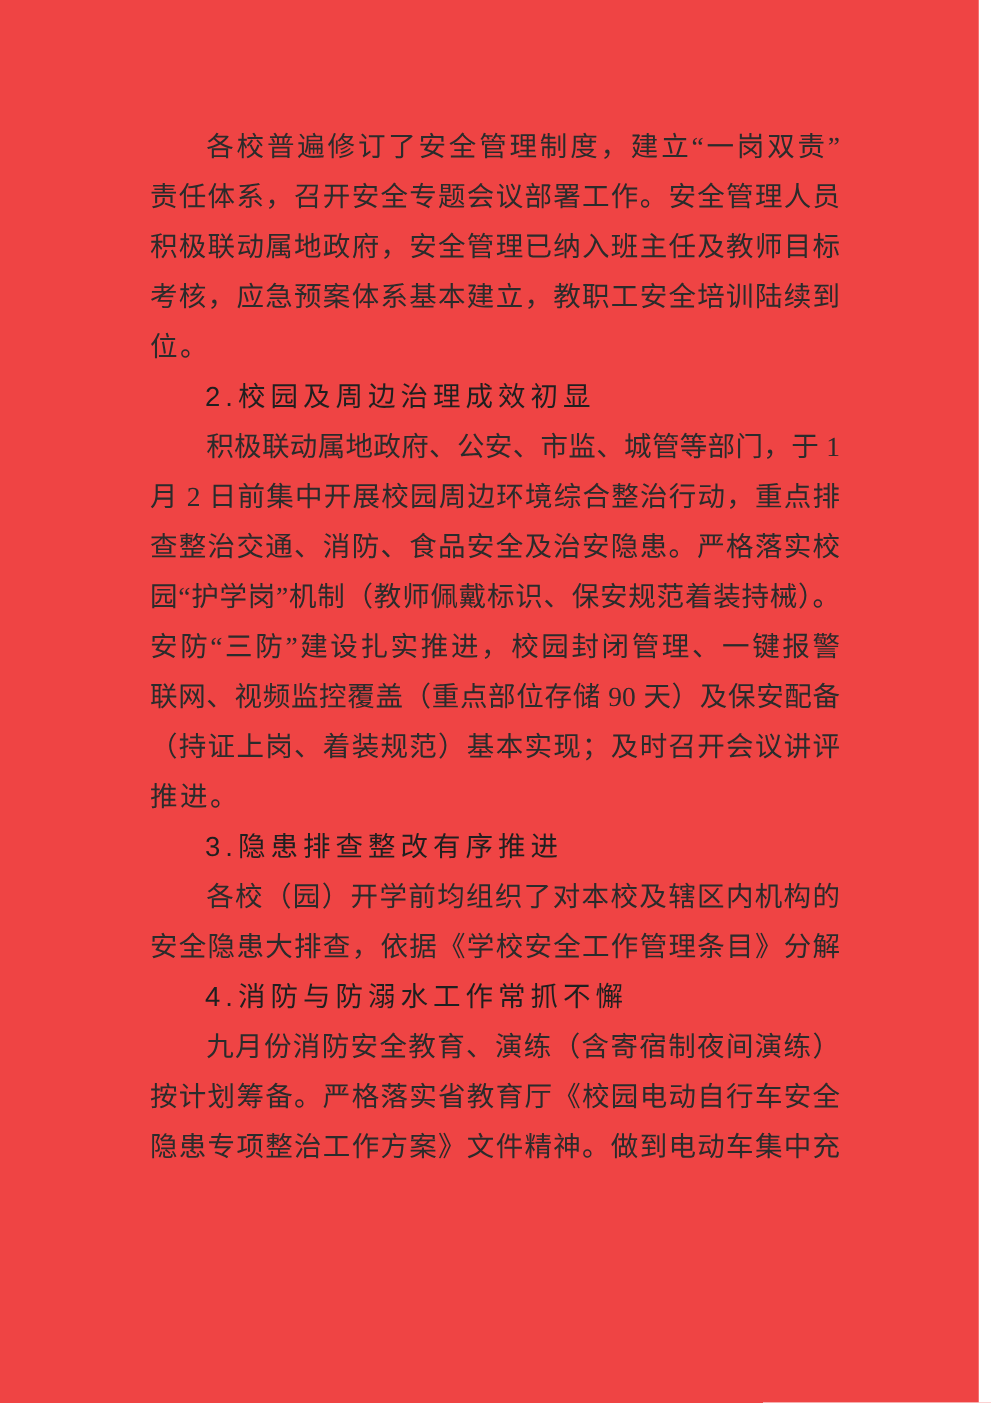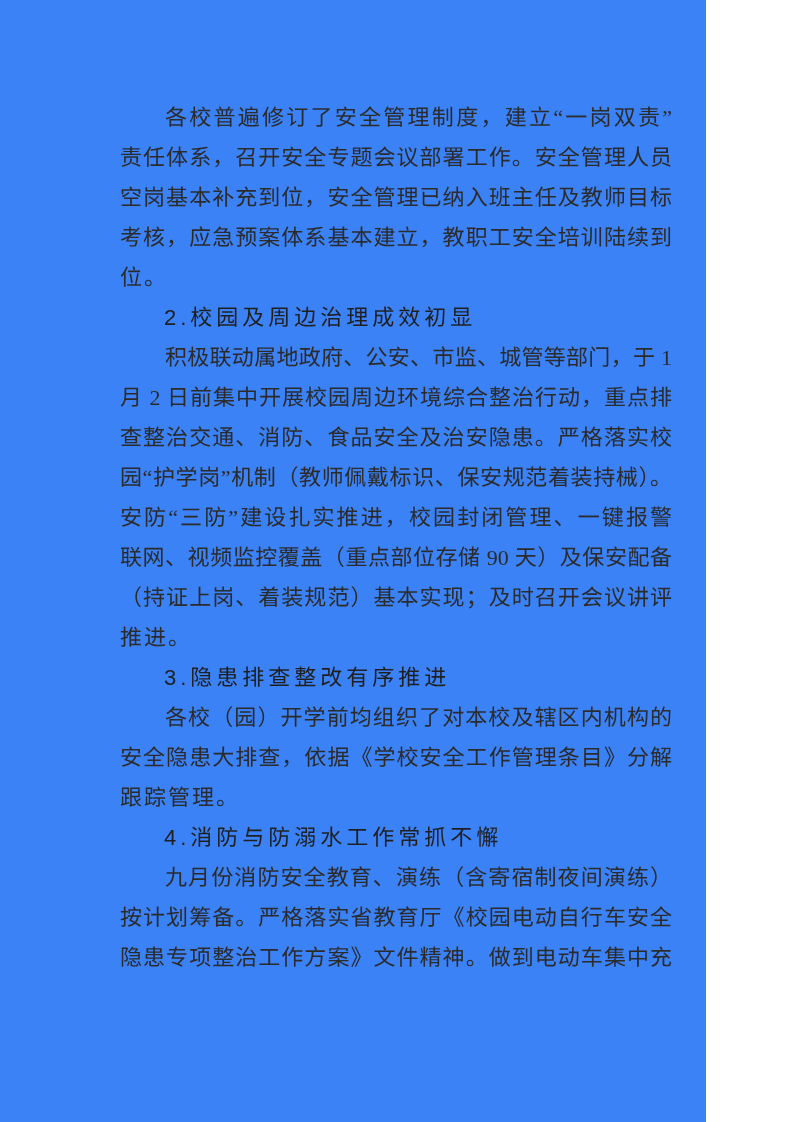--- a/index.html
+++ b/index.html
@@ -2,23 +2,23 @@
 <html lang="zh-CN"><head>
 <meta charset="utf-8">
 <style>
   html, body {
     margin: 0;
     padding: 0;
     background: #ffffff;
   }
   .page {
     position: relative;
-    width: 706px;
+    width: 783px;
     height: 1122px;
-    background: #3b82f6;
+    background: #ef4444;
     overflow: hidden;
   }
   .textblock {
     position: absolute;
     left: 120px;
     top: 98px;
     width: 552px;
     font-family: "Liberation Serif", "DejaVu Serif", serif;
     font-size: 22px;
     line-height: 40px;
@@ -48,34 +48,33 @@
     color: #1f1f1f;
   }
 </style>
 </head>
 <body>
 
 <div class="page">
   <div class="textblock">
     <div class="line first">各校普遍修订了安全管理制度，建立“一岗双责”</div>
     <div class="line">责任体系，召开安全专题会议部署工作。安全管理人员</div>
-    <div class="line">空岗基本补充到位，安全管理已纳入班主任及教师目标</div>
+    <div class="line">积极联动属地政府，安全管理已纳入班主任及教师目标</div>
     <div class="line">考核，应急预案体系基本建立，教职工安全培训陆续到</div>
     <div class="line plast">位。</div>
     <div class="line heading">2.校园及周边治理成效初显</div>
     <div class="line first">积极联动属地政府、公安、市监、城管等部门，于 1</div>
     <div class="line">月 2 日前集中开展校园周边环境综合整治行动，重点排</div>
     <div class="line">查整治交通、消防、食品安全及治安隐患。严格落实校</div>
     <div class="line">园“护学岗”机制（教师佩戴标识、保安规范着装持械）。</div>
     <div class="line">安防“三防”建设扎实推进，校园封闭管理、一键报警</div>
     <div class="line">联网、视频监控覆盖（重点部位存储 90 天）及保安配备</div>
     <div class="line">（持证上岗、着装规范）基本实现；及时召开会议讲评</div>
     <div class="line plast">推进。</div>
     <div class="line heading">3.隐患排查整改有序推进</div>
     <div class="line first">各校（园）开学前均组织了对本校及辖区内机构的</div>
     <div class="line">安全隐患大排查，依据《学校安全工作管理条目》分解</div>
-    <div class="line plast">跟踪管理。</div>
     <div class="line heading">4.消防与防溺水工作常抓不懈</div>
     <div class="line first">九月份消防安全教育、演练（含寄宿制夜间演练）</div>
     <div class="line">按计划筹备。严格落实省教育厅《校园电动自行车安全</div>
     <div class="line">隐患专项整治工作方案》文件精神。做到电动车集中充</div>
   </div>
 </div>
 
 </body></html>

